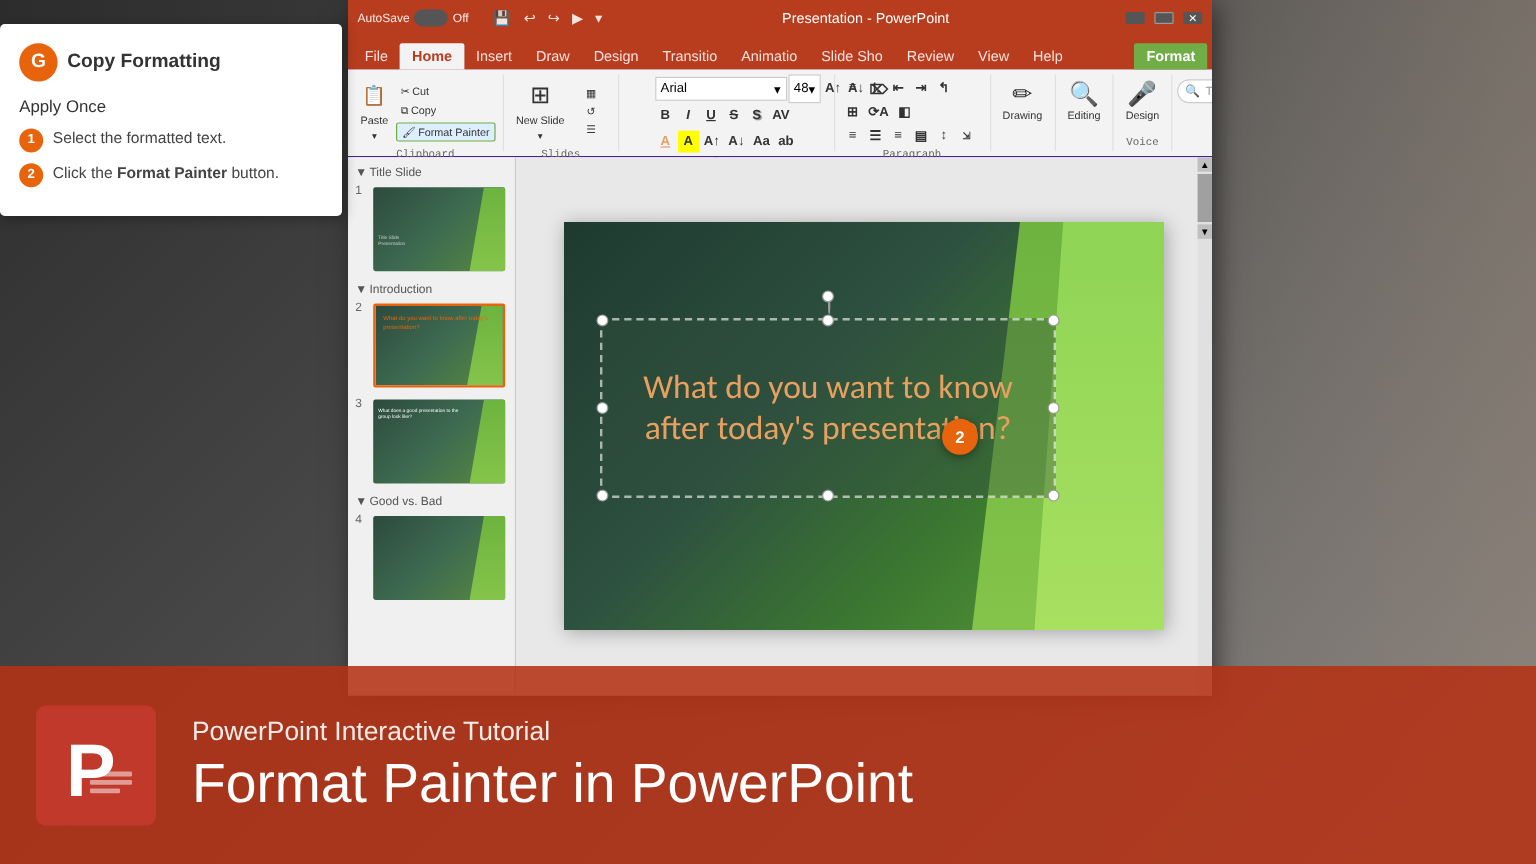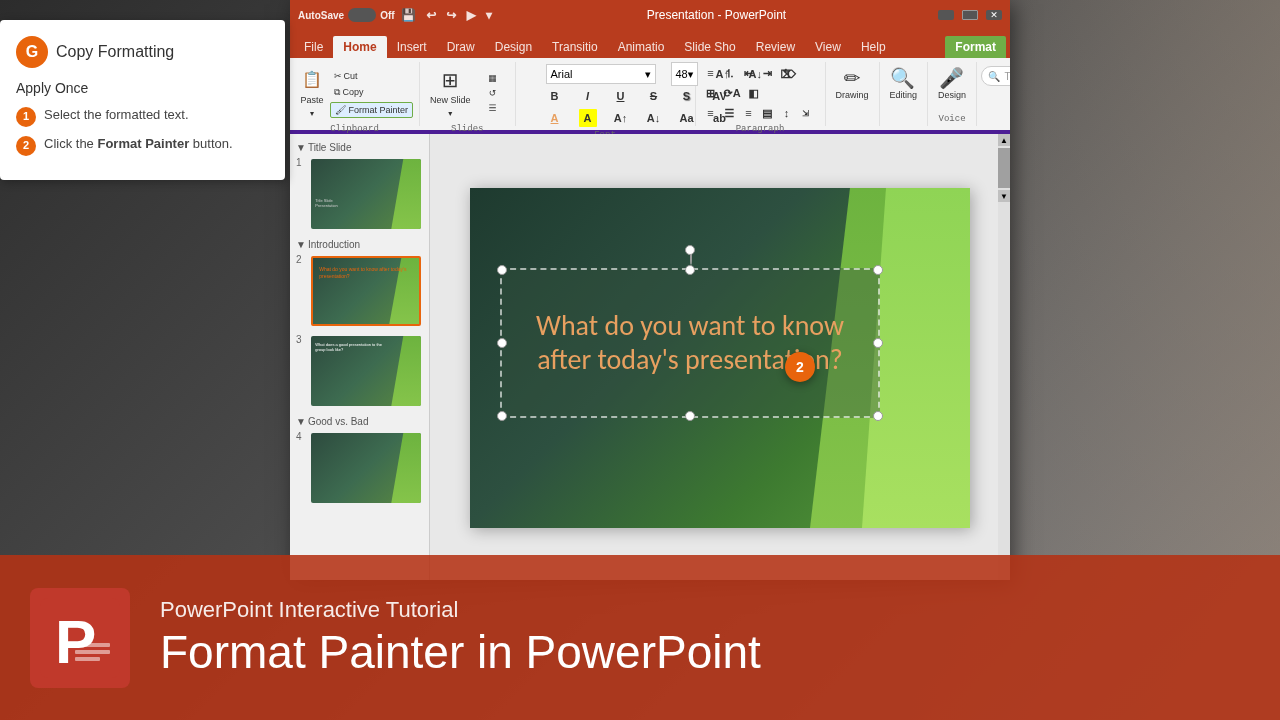--- a/index.html
+++ b/index.html
@@ -49,21 +49,21 @@
       display: flex;
       align-items: center;
       justify-content: center;
       color: white;
       font-weight: bold;
       font-size: 16px;
     }
 
     .panel-title {
       font-size: 16px;
-      font-weight: 400;
+      font-weight: 700;
       color: #333;
     }
 
     .section-heading {
       font-size: 14px;
       font-weight: 400;
       color: #333;
       margin-bottom: 10px;
     }
 
@@ -111,22 +111,21 @@
       background: #b83c1e;
       display: flex;
       align-items: center;
       justify-content: space-between;
       padding: 0 8px;
     }
 
     .title-bar-left {
       display: flex;
       align-items: center;
-      gap: 4px;
-      font-weight: bold;
+      gap: 18px;
     }
 
     .autosave-area {
       display: flex;
       align-items: center;
       gap: 4px;
       font-size: 10px;
       color: rgba(255,255,255,0.9);
     }
 
@@ -161,21 +160,21 @@
       color: white;
     }
 
     .win-btn-min { background: #555; border-radius: 2px; width: 16px; height: 10px; }
     .win-btn-max { background: #555; border-radius: 1px; width: 16px; height: 10px; border: 1px solid #999; }
     .win-btn-close { background: #555; border-radius: 2px; width: 16px; height: 10px; }
 
     
     .ribbon {
       background: #c4b5fd;
-      border-bottom: 4px solid #4c1d95;
+      border-bottom: 1px solid #4c1d95;
     }
 
     .ribbon-tabs {
       display: flex;
       background: #b83c1e;
       height: 28px;
       align-items: flex-end;
       padding: 0 4px;
     }
 
@@ -563,21 +562,21 @@
       font-size: 46px;
       color: white;
       font-weight: 300;
       line-height: 1.1;
     }
 
     
     .ribbon-row1, .ribbon-row2, .ribbon-row3 {
       display: flex;
       align-items: center;
-      gap: 15px;
+      gap: 1px;
       height: 20px;
       padding-left: 24px;
     }
 
     .small-btn {
       padding: 1px 3px;
       font-size: 11px;
       font-weight: bold;
       color: #333;
       cursor: pointer;

